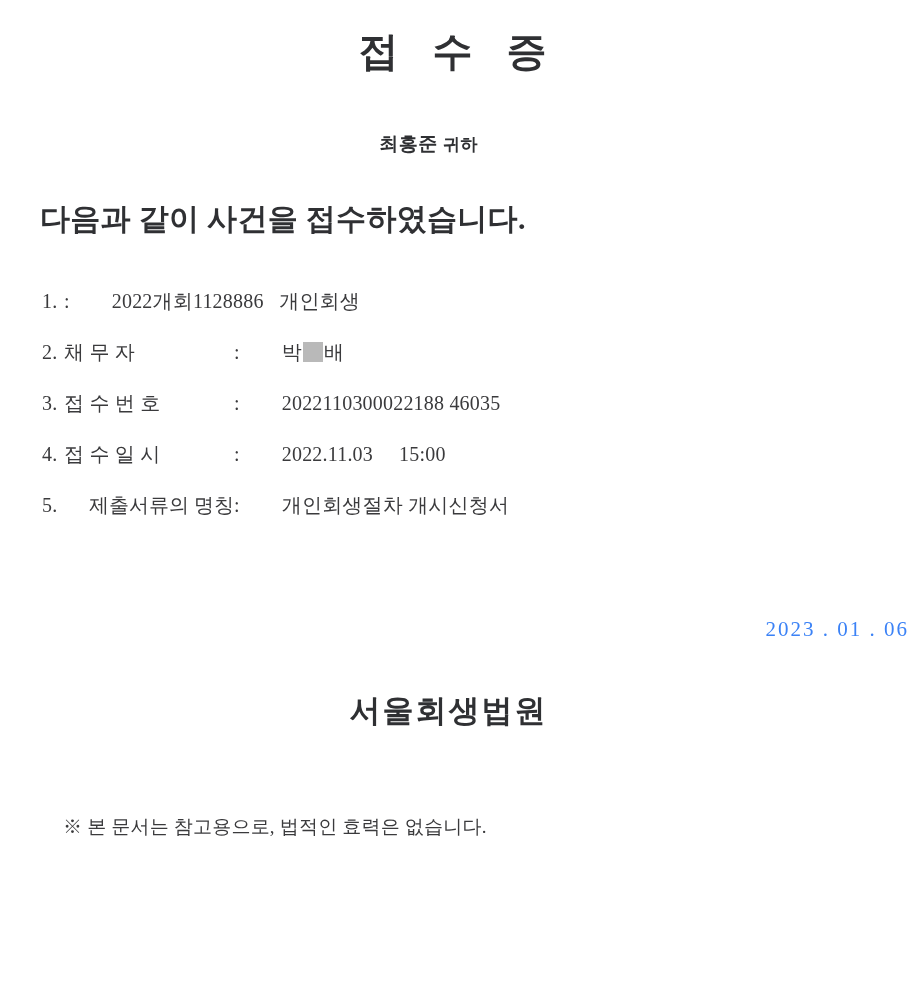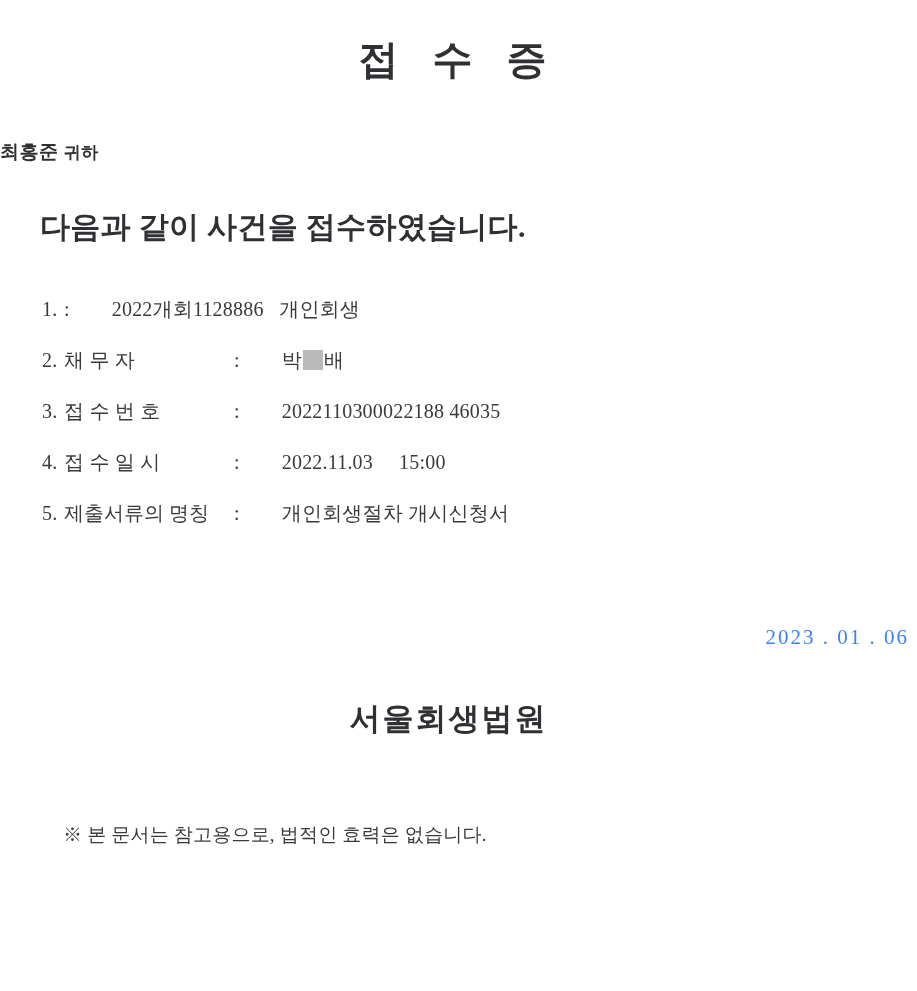--- a/index.html
+++ b/index.html
@@ -21,26 +21,26 @@
     height: 991px;
     box-sizing: border-box;
   }
 
   .doc-title {
     text-align: center;
     font-size: 40px;
     font-weight: bold;
     letter-spacing: 12px;
     margin: 0;
-    padding-top: 32px;
+    padding-top: 24px;
     color: #2f3033;
   }
 
   .addressee {
-    text-align: left;
+    text-align: center;
     font-size: 19px;
     font-weight: bold;
     color: #2f3033;
     padding-right: 60px;
     margin-top: 52px;
     letter-spacing: 0.5px;
   }
   .addressee .honorific {
     font-weight: bold;
     font-size: 17px;
@@ -72,20 +72,21 @@
     width: 22px;
     flex: none;
   }
   .item-label {
     width: 170px;
     flex: none;
     letter-spacing: 0.2px;
   }
   .item-label.sp-wide {
     letter-spacing: 0px;
+    text-align: right;
   }
   .item-colon {
     flex: none;
     padding-right: 6px;
   }
   .item-value {
     flex: none;
     white-space: pre;
     margin-left: 36px;
   }

